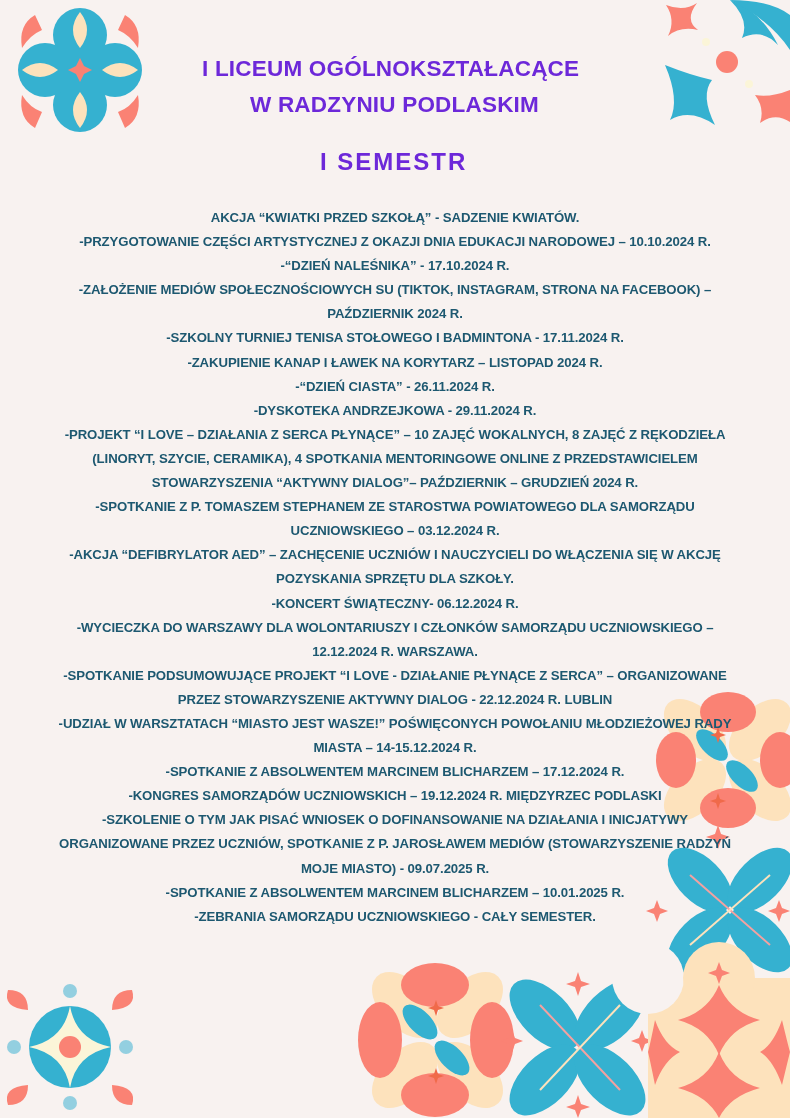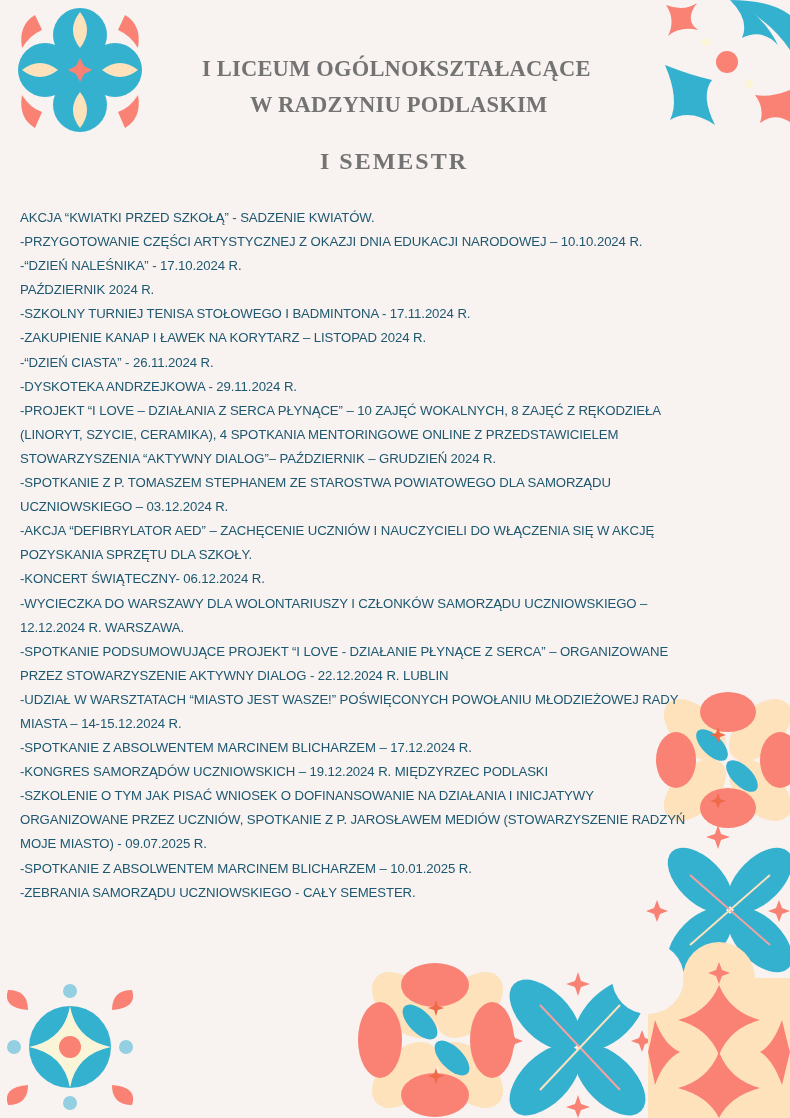--- a/index.html
+++ b/index.html
@@ -4,31 +4,31 @@
   <style>
     html, body { margin: 0; padding: 0; }
     body {
       width: 790px; height: 1118px; overflow: hidden;
       background: #f8f2f0;
       position: relative;
       font-family: "DejaVu Sans", sans-serif;
     }
     .title {
       position: absolute; left: 0; width: 790px;
-      color: #737373; font-weight: bold; text-align: center;
-      font-family: Liberation Serif, serif;
+      color: #6d28d9; font-weight: bold; text-align: center;
+      font-family: Liberation Sans, sans-serif;
     }
     .title-line1 { top: 56px; font-size: 22.5px; letter-spacing: 0.2px; left: 202px; width: auto; text-align: left; }
     .title-line2 { top: 92px; font-size: 22.5px; letter-spacing: 0.2px; left: 250px; width: auto; text-align: left; }
     .semester { top: 148px; font-size: 24px; letter-spacing: 2px; left: 320px; width: auto; text-align: right; }
     .items {
       position: absolute; left: 20px; top: 206px; width: 750px;
-      text-align: left; color: #1d5870;
+      text-align: center; color: #1d5870;
       font-family: "Liberation Sans", sans-serif;
-      font-weight: normal; font-size: 13.2px; line-height: 24.1px;
+      font-weight: bold; font-size: 13.2px; line-height: 24.1px;
       letter-spacing: -0.1px;
       z-index: 2;
     }
     .items .line { display: block; white-space: nowrap; }
     .decor-layer { position: absolute; left: 0; top: 0; width: 790px; height: 1118px; z-index: 1; pointer-events: none; }
   </style>
 </head>
 <body>
 
 <svg class="decor-layer" viewBox="0 0 790 1118" xmlns="http://www.w3.org/2000/svg">
@@ -151,20 +151,21 @@
     <div>
       <span class="line">AKCJA “KWIATKI PRZED SZKOŁĄ” - SADZENIE KWIATÓW.</span>
     </div>
     <div>
       <span class="line">-PRZYGOTOWANIE CZĘŚCI ARTYSTYCZNEJ Z OKAZJI DNIA EDUKACJI NARODOWEJ – 10.10.2024 R.</span>
     </div>
     <div>
       <span class="line">-“DZIEŃ NALEŚNIKA” - 17.10.2024 R.</span>
     </div>
     <div>
+      <span class="line">-ZAŁOŻENIE MEDIÓW SPOŁECZNOŚCIOWYCH SU (TIKTOK, INSTAGRAM, STRONA NA FACEBOOK) –</span>
       <span class="line">PAŹDZIERNIK 2024 R.</span>
     </div>
     <div>
       <span class="line">-SZKOLNY TURNIEJ TENISA STOŁOWEGO I BADMINTONA - 17.11.2024 R.</span>
     </div>
     <div>
       <span class="line">-ZAKUPIENIE KANAP I ŁAWEK NA KORYTARZ – LISTOPAD 2024 R.</span>
     </div>
     <div>
       <span class="line">-“DZIEŃ CIASTA” - 26.11.2024 R.</span>

